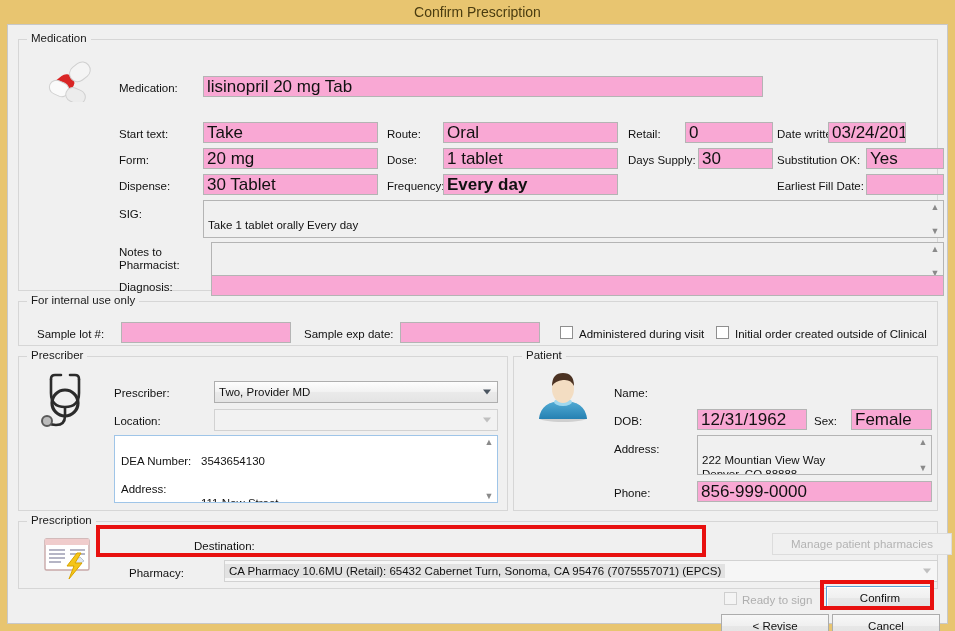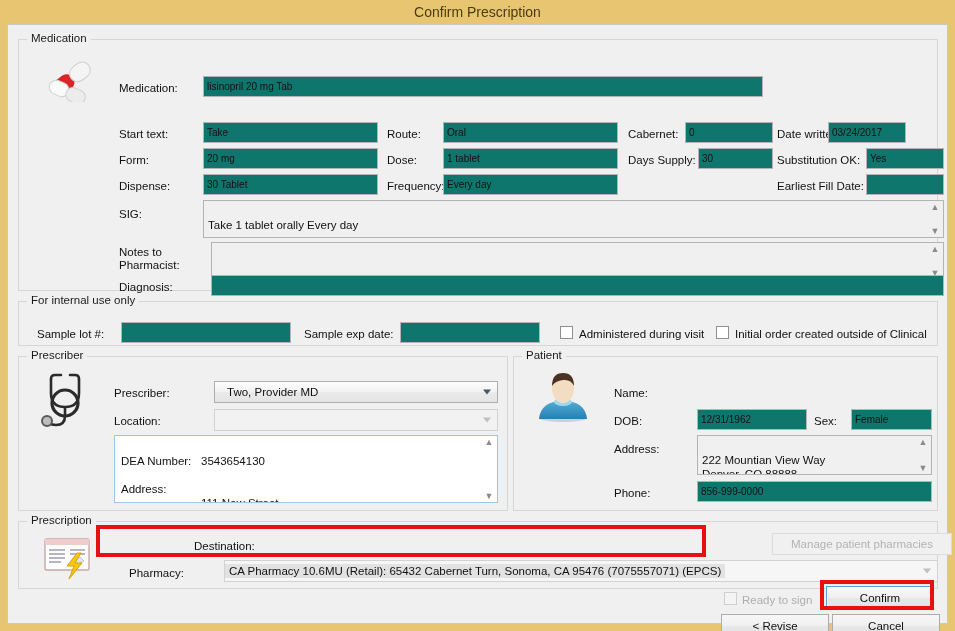--- a/index.html
+++ b/index.html
@@ -58,23 +58,23 @@
     position: absolute;
     font-size: 11.5px;
     color: #111;
     white-space: nowrap;
     line-height: 13px;
   }
 
   
   .tf {
     position: absolute;
-    background: #0f766e;
+    background: #f9a8d4;
     border: 1px solid #b4b4b4;
-    font-size: 10px;
+    font-size: 17px;
     color: #111;
     font-family: "Liberation Sans", sans-serif;
     padding: 0 3px;
     display: flex;
     align-items: center;
     overflow: hidden;
     white-space: nowrap;
   }
 
   
@@ -106,21 +106,21 @@
 
   
   .combo {
     position: absolute;
     border: 1px solid #aeaeae;
     background: linear-gradient(to bottom, #fdfdfd 0%, #f2f2f2 48%, #eaeaea 52%, #e4e4e4 100%);
     font-size: 11.5px;
     color: #111;
     display: flex;
     align-items: center;
-    padding-left: 12px;
+    padding-left: 4px;
     overflow: hidden;
     white-space: nowrap;
   }
   .combo.disabled {
     background: #f2f2f2;
     border: 1px solid #d2d2d2;
     color: #b0b0b0;
   }
   .combo .arrow {
     position: absolute;
@@ -200,38 +200,38 @@
       </g>
     </svg>
 
     <span class="lbl" style="left:100px; top:42px;">Medication:</span>
     <div class="tf" style="left:184px; top:36px; width:560px; height:21px;">lisinopril 20 mg Tab</div>
 
     <span class="lbl" style="left:100px; top:88px;">Start text:</span>
     <div class="tf" style="left:184px; top:82px; width:175px; height:21px;">Take</div>
     <span class="lbl" style="left:368px; top:88px;">Route:</span>
     <div class="tf" style="left:424px; top:82px; width:175px; height:21px;">Oral</div>
-    <span class="lbl" style="left:609px; top:88px;">Cabernet:</span>
+    <span class="lbl" style="left:609px; top:88px;">Retail:</span>
     <div class="tf" style="left:666px; top:82px; width:88px; height:21px;">0</div>
     <span class="lbl" style="left:758px; top:88px;">Date written:</span>
     <div class="tf" style="left:809px; top:82px; width:78px; height:21px;">03/24/2017</div>
 
     <span class="lbl" style="left:100px; top:114px;">Form:</span>
     <div class="tf" style="left:184px; top:108px; width:175px; height:21px;">20 mg</div>
     <span class="lbl" style="left:368px; top:114px;">Dose:</span>
     <div class="tf" style="left:424px; top:108px; width:175px; height:21px;">1 tablet</div>
     <span class="lbl" style="left:609px; top:114px;">Days Supply:</span>
     <div class="tf" style="left:679px; top:108px; width:75px; height:21px;">30</div>
     <span class="lbl" style="left:758px; top:114px;">Substitution OK:</span>
     <div class="tf" style="left:847px; top:108px; width:78px; height:21px;">Yes</div>
 
     <span class="lbl" style="left:100px; top:140px;">Dispense:</span>
     <div class="tf" style="left:184px; top:134px; width:175px; height:21px;">30 Tablet</div>
     <span class="lbl" style="left:368px; top:140px;">Frequency:</span>
-    <div class="tf" style="left:424px; top:134px; width:175px; height:21px;">Every day</div>
+    <div class="tf" style="left:424px; top:134px; width:175px; height:21px;font-weight:bold;">Every day</div>
     <span class="lbl" style="left:758px; top:140px;">Earliest Fill Date:</span>
     <div class="tf" style="left:847px; top:134px; width:78px; height:21px;"></div>
 
     <span class="lbl" style="left:100px; top:168px;">SIG:</span>
     <div class="ta" style="left:184px; top:160px; width:741px; height:38px;">
       <span>Take 1 tablet orally Every day</span>
       <div class="scrollarrows"><span>▲</span><span>▼</span></div>
     </div>
 
     <span class="lbl" style="left:100px; top:206px; white-space:pre-line;"><span>Notes to

